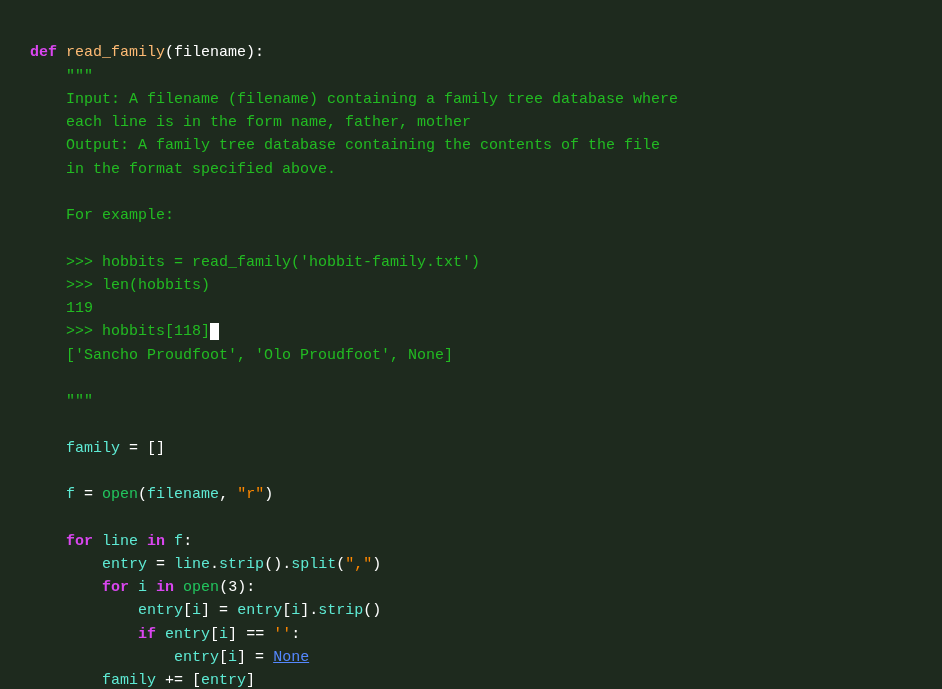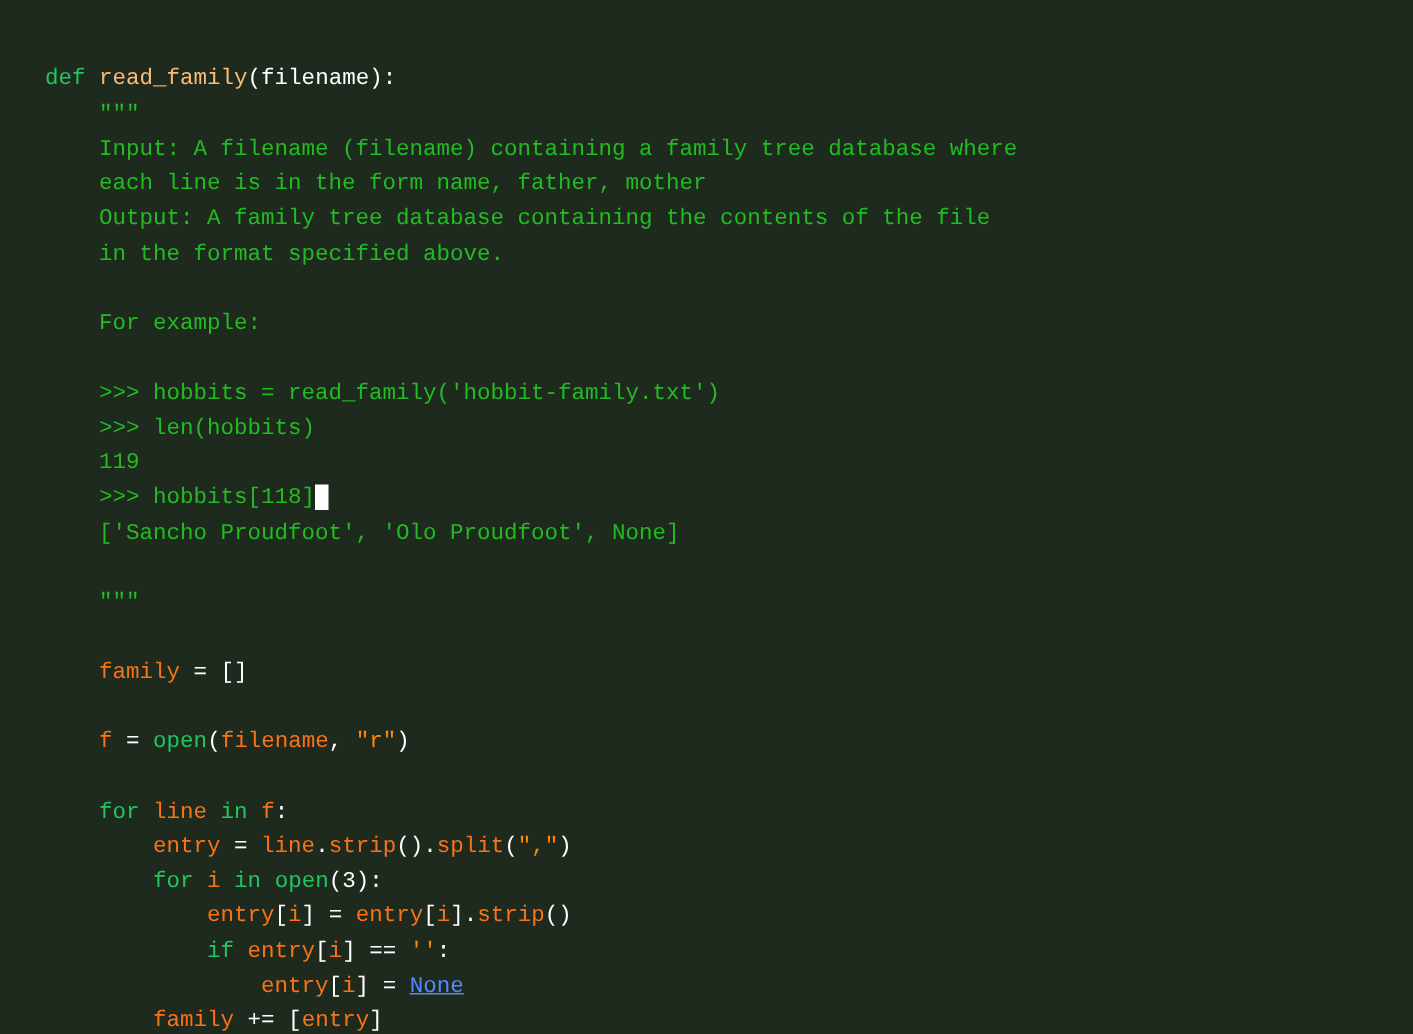--- a/index.html
+++ b/index.html
@@ -20,29 +20,29 @@
       width: 942px;
       min-height: 689px;
       padding: 18px 30px 30px 30px;
       overflow: auto;
     }
 
     .code-block {
       white-space: pre;
     }
 
-    .kw-def    { color: #22c55e; }   
+    .kw-def    { color: #d946ef; font-weight: bold; }   
     .fn-name   { color: #fdba74; }   
     .paren     { color: #ffffff; }
     .param     { color: #ffffff; }
     .colon     { color: #ffffff; }
     .docstring { color: #22bb22; }
     .str-orange{ color: #ff8800; }
     .op        { color: #ffffff; }
-    .var       { color: #f97316; }
+    .var       { color: #5eead4; }
     .num       { color: #ffffff; }
     .builtin   { color: #22c55e; }
     .none-kw   { color: #5588ff; text-decoration: underline; }
     .cursor    { background: #ffffff; color: #1e2a1e; }
   </style>
 </head>
 <body>
 
 <div class="code-container">
   <div class="code-block">

